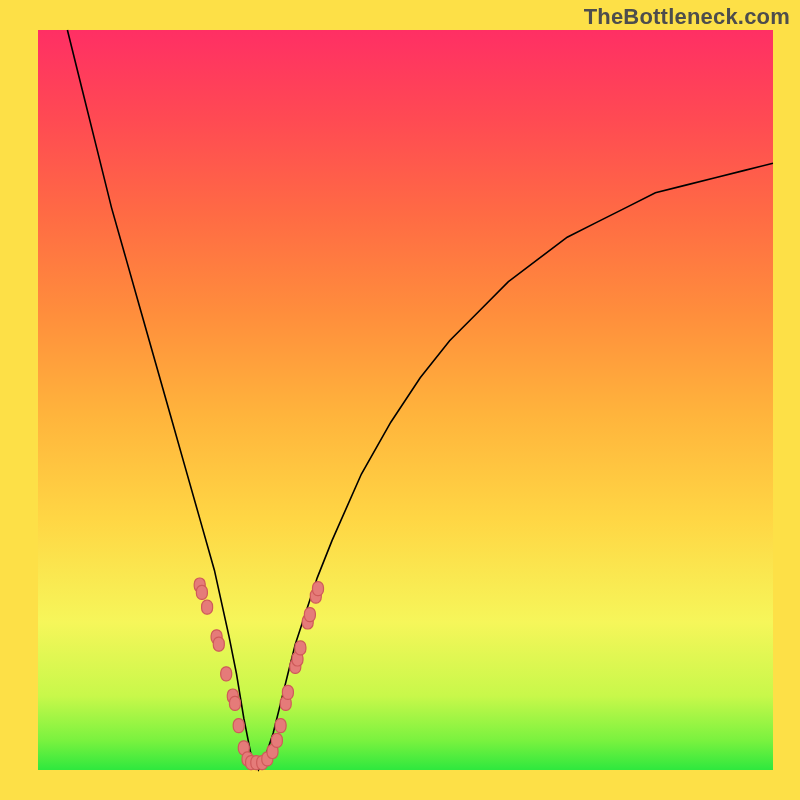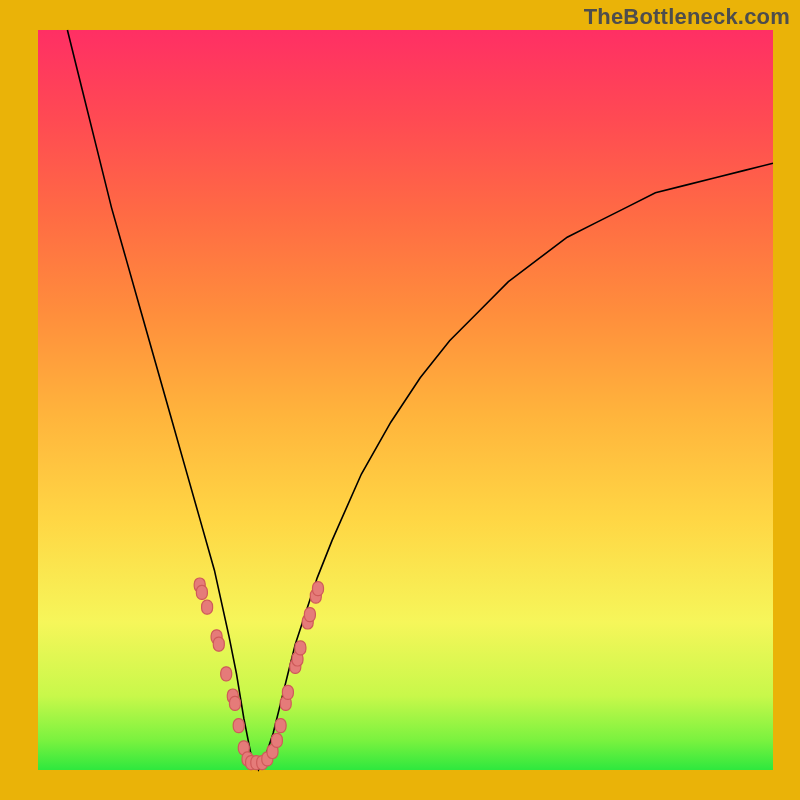--- a/index.html
+++ b/index.html
@@ -10,21 +10,21 @@
     background: #000;
     overflow: hidden;
     font-family: Arial, Helvetica, sans-serif;
   }
   .frame {
     position: absolute;
     left: 0;
     top: 0;
     width: 800px;
     height: 800px;
-    background: #eab308;
+    background: #fde047;
   }
   .plot-area {
     position: absolute;
     left: 38px;
     top: 30px;
     width: 735px;
     height: 740px;
     
     background: linear-gradient(
       to top,

